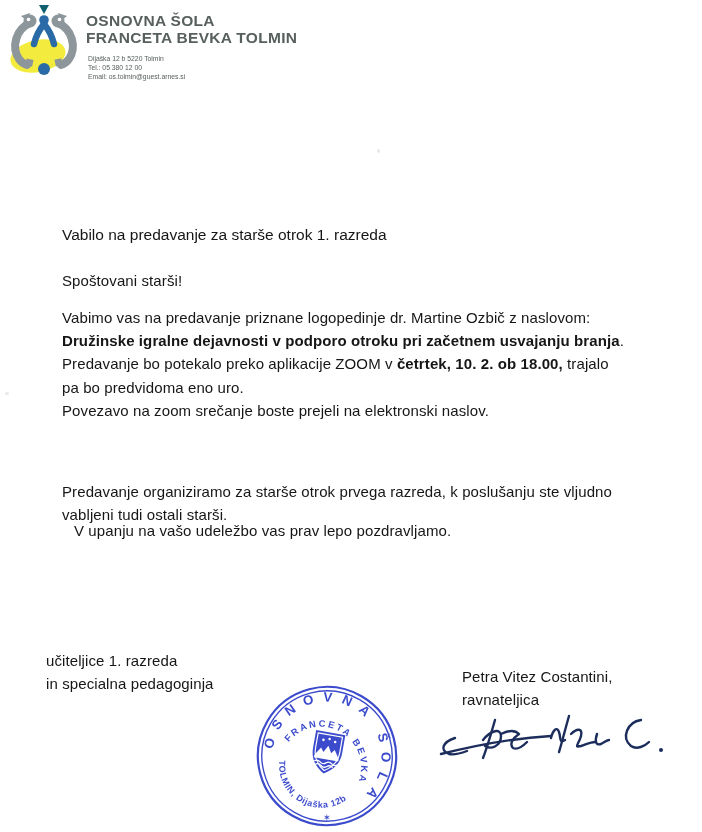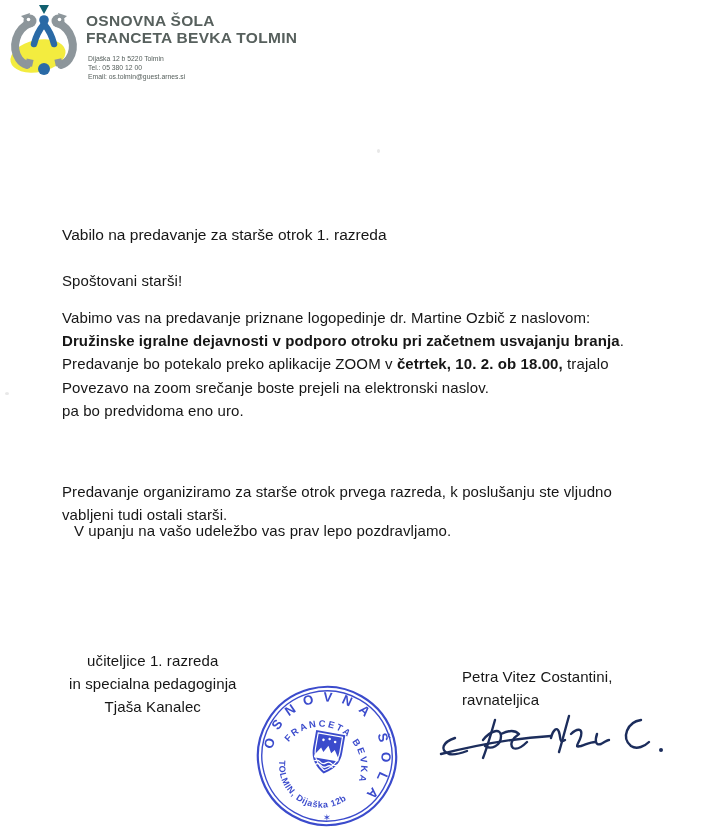--- a/index.html
+++ b/index.html
@@ -26,21 +26,21 @@
   .school-address{left:88px;top:55px;font-size:6.8px;line-height:8.8px;color:var(--school-gray);}
   
   .body-text{font-size:15px;line-height:23.2px;letter-spacing:.1px;}
   .title{left:62px;top:226px;font-weight:400;font-size:15.5px;}
   .salutation{left:62px;top:269px;}
   .para1{left:62px;top:306px;}
   .para2{left:62px;top:448px;margin-top:32px;}
   .para3{left:62px;top:519px;margin-left:12px;}
   b{font-weight:700;}
   
-  .sign-left{left:69px;top:649px;text-align:center;}
+  .sign-left{left:46px;top:649px;}
   .sign-right{left:462px;top:649px;margin-top:16px;}
   .stamp{left:253px;top:682px;width:148px;height:148px;opacity:.92;}
   .signature{left:433px;top:704px;width:238px;height:66px;}
   
   .stamp-ring{fill:none;stroke:var(--stamp-blue);}
   .stamp-text{fill:var(--stamp-blue);font-family:"Liberation Sans",sans-serif;}
   .stamp-outer-text{font-size:13.5px;font-weight:700;letter-spacing:9px;}
   .stamp-inner-top{font-size:9.5px;font-weight:700;letter-spacing:2.2px;}
   .stamp-inner-bottom{font-size:9px;font-weight:700;letter-spacing:.6px;}
   .stamp-star{font-size:10px;fill:var(--stamp-blue);}
@@ -100,35 +100,34 @@
 <div class="abs speck" style="left:5px;top:392px;width:4px;height:3px;"></div>
 
 <div class="abs title nowrap">Vabilo na predavanje za starše otrok 1. razreda</div>
 
 <div class="abs salutation body-text nowrap">Spoštovani starši!</div>
 
 <div class="abs para1 body-text">
   <div class="nowrap">Vabimo vas na predavanje priznane logopedinje dr. Martine Ozbič z naslovom:</div>
   <div class="nowrap"><b>Družinske igralne dejavnosti v podporo otroku pri začetnem usvajanju branja</b><span>.</span></div>
   <div class="nowrap"><span>Predavanje bo potekalo preko aplikacije ZOOM v </span><b>četrtek, 10. 2. ob 18.00,</b><span> trajalo</span></div>
+  <div class="nowrap">pa bo predvidoma eno uro.</div>
   <div class="nowrap">Povezavo na zoom srečanje boste prejeli na elektronski naslov.</div>
-  <div class="nowrap">pa bo predvidoma eno uro.</div>
 </div>
 
 <div class="abs para2 body-text">
   <div class="nowrap">Predavanje organiziramo za starše otrok prvega razreda, k poslušanju ste vljudno</div>
   <div class="nowrap">vabljeni tudi ostali starši.</div>
 </div>
 
 <div class="abs para3 body-text nowrap">V upanju na vašo udeležbo vas prav lepo pozdravljamo.</div>
 
 <div class="abs sign-left body-text">
   <div class="nowrap">učiteljice 1. razreda</div>
   <div class="nowrap">in specialna pedagoginja</div>
-  <div class="nowrap">Tjaša Kanalec</div>
 </div>
 
 <div class="abs sign-right body-text">
   <div class="nowrap">Petra Vitez Costantini,</div>
   <div class="nowrap">ravnateljica</div>
 </div>
 
 <svg class="abs stamp" viewBox="0 0 150 150" xmlns="http://www.w3.org/2000/svg">
   <g transform="rotate(30 75 75)">
     <circle class="stamp-ring" cx="75" cy="75" r="70" stroke-width="2.2"></circle>

